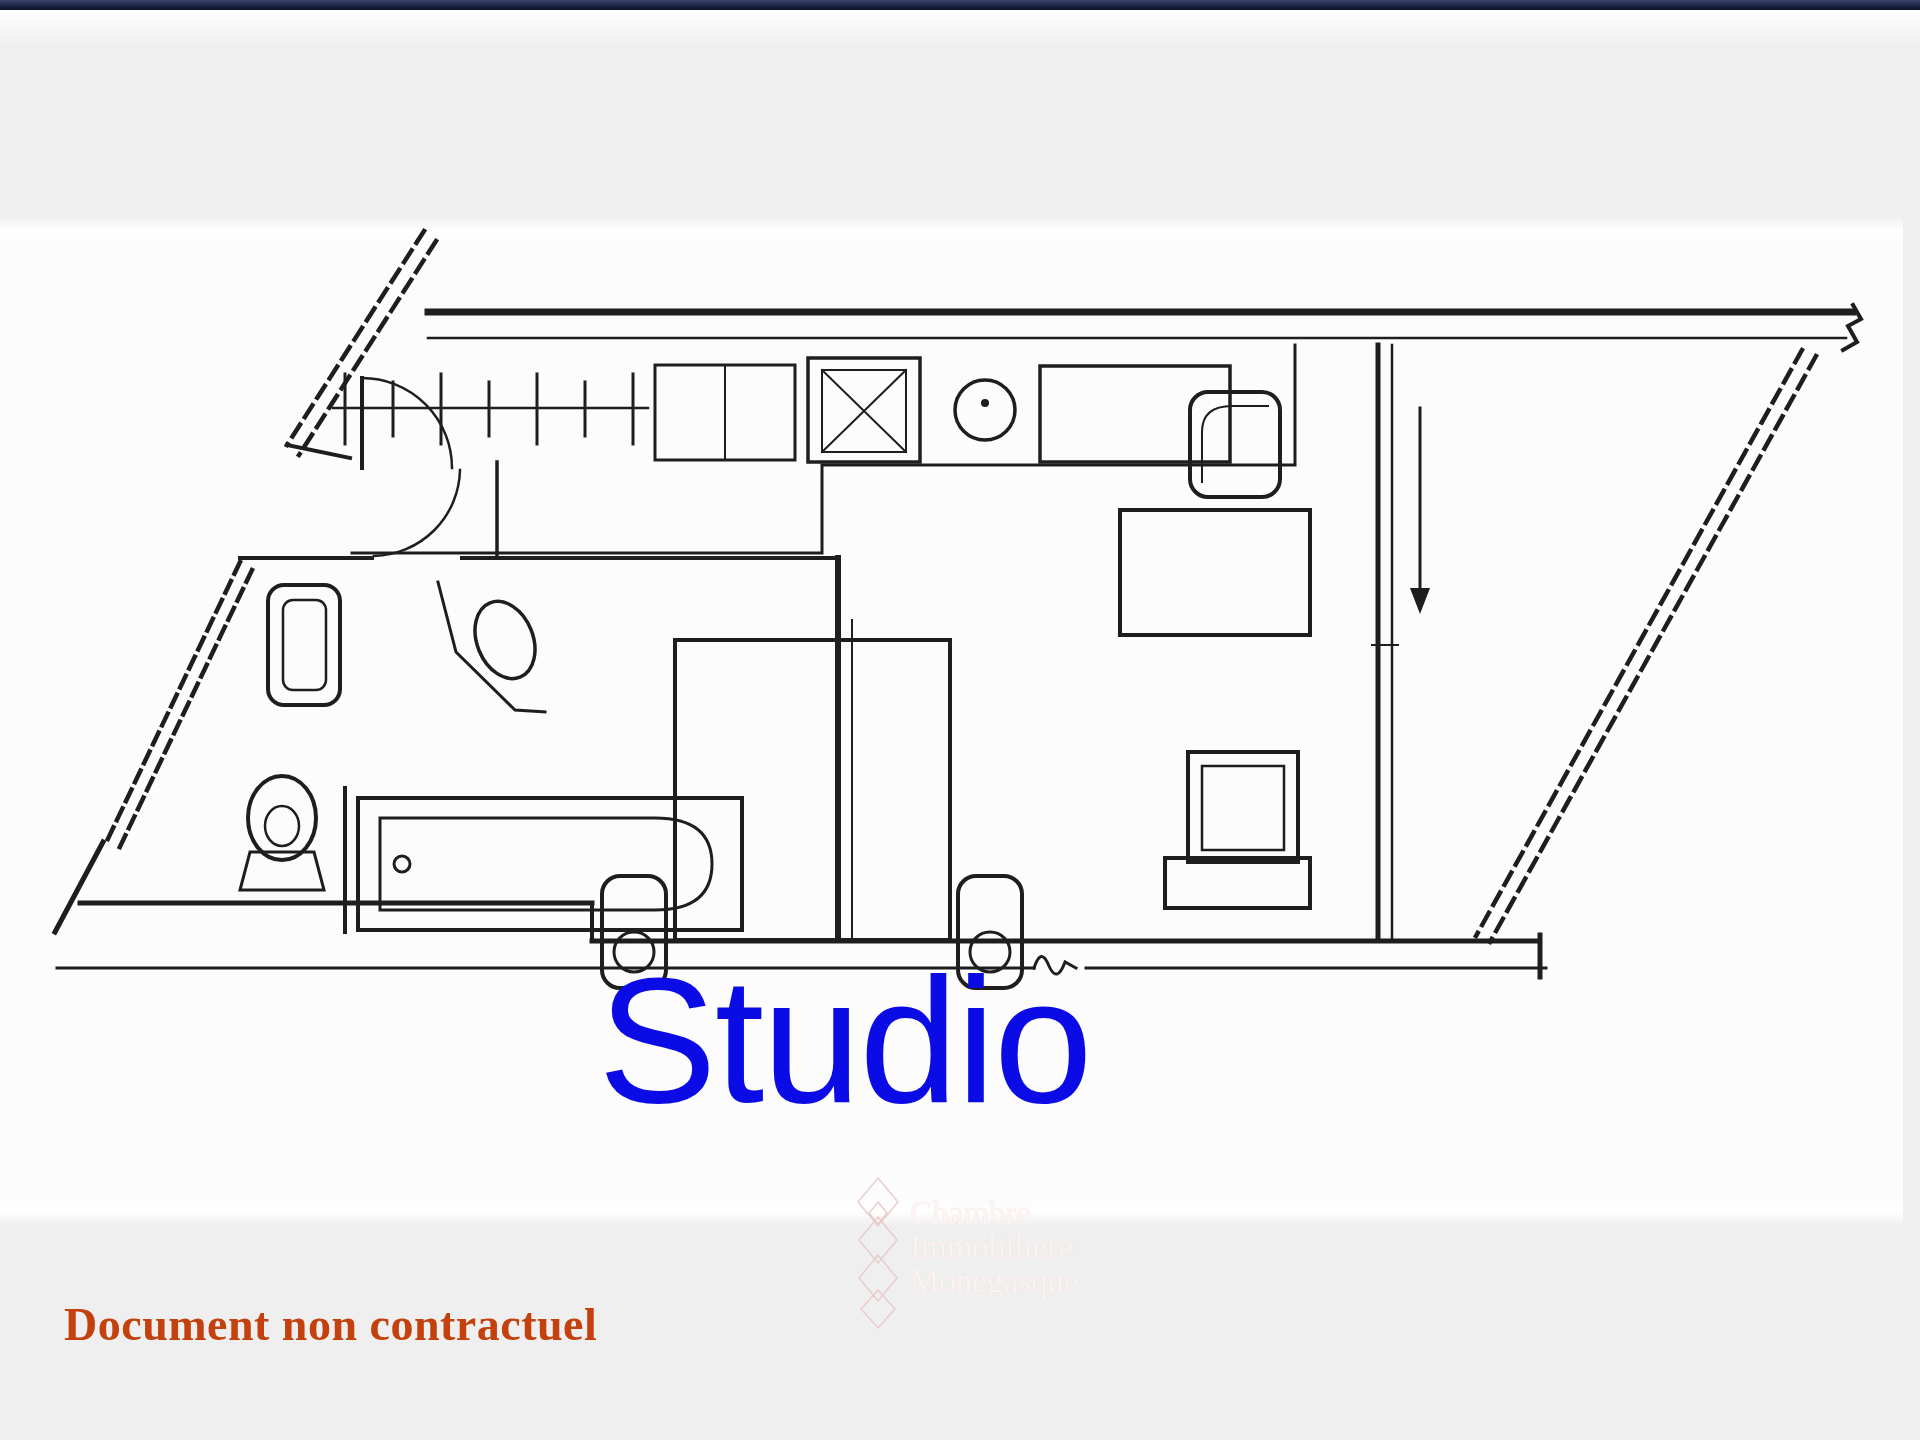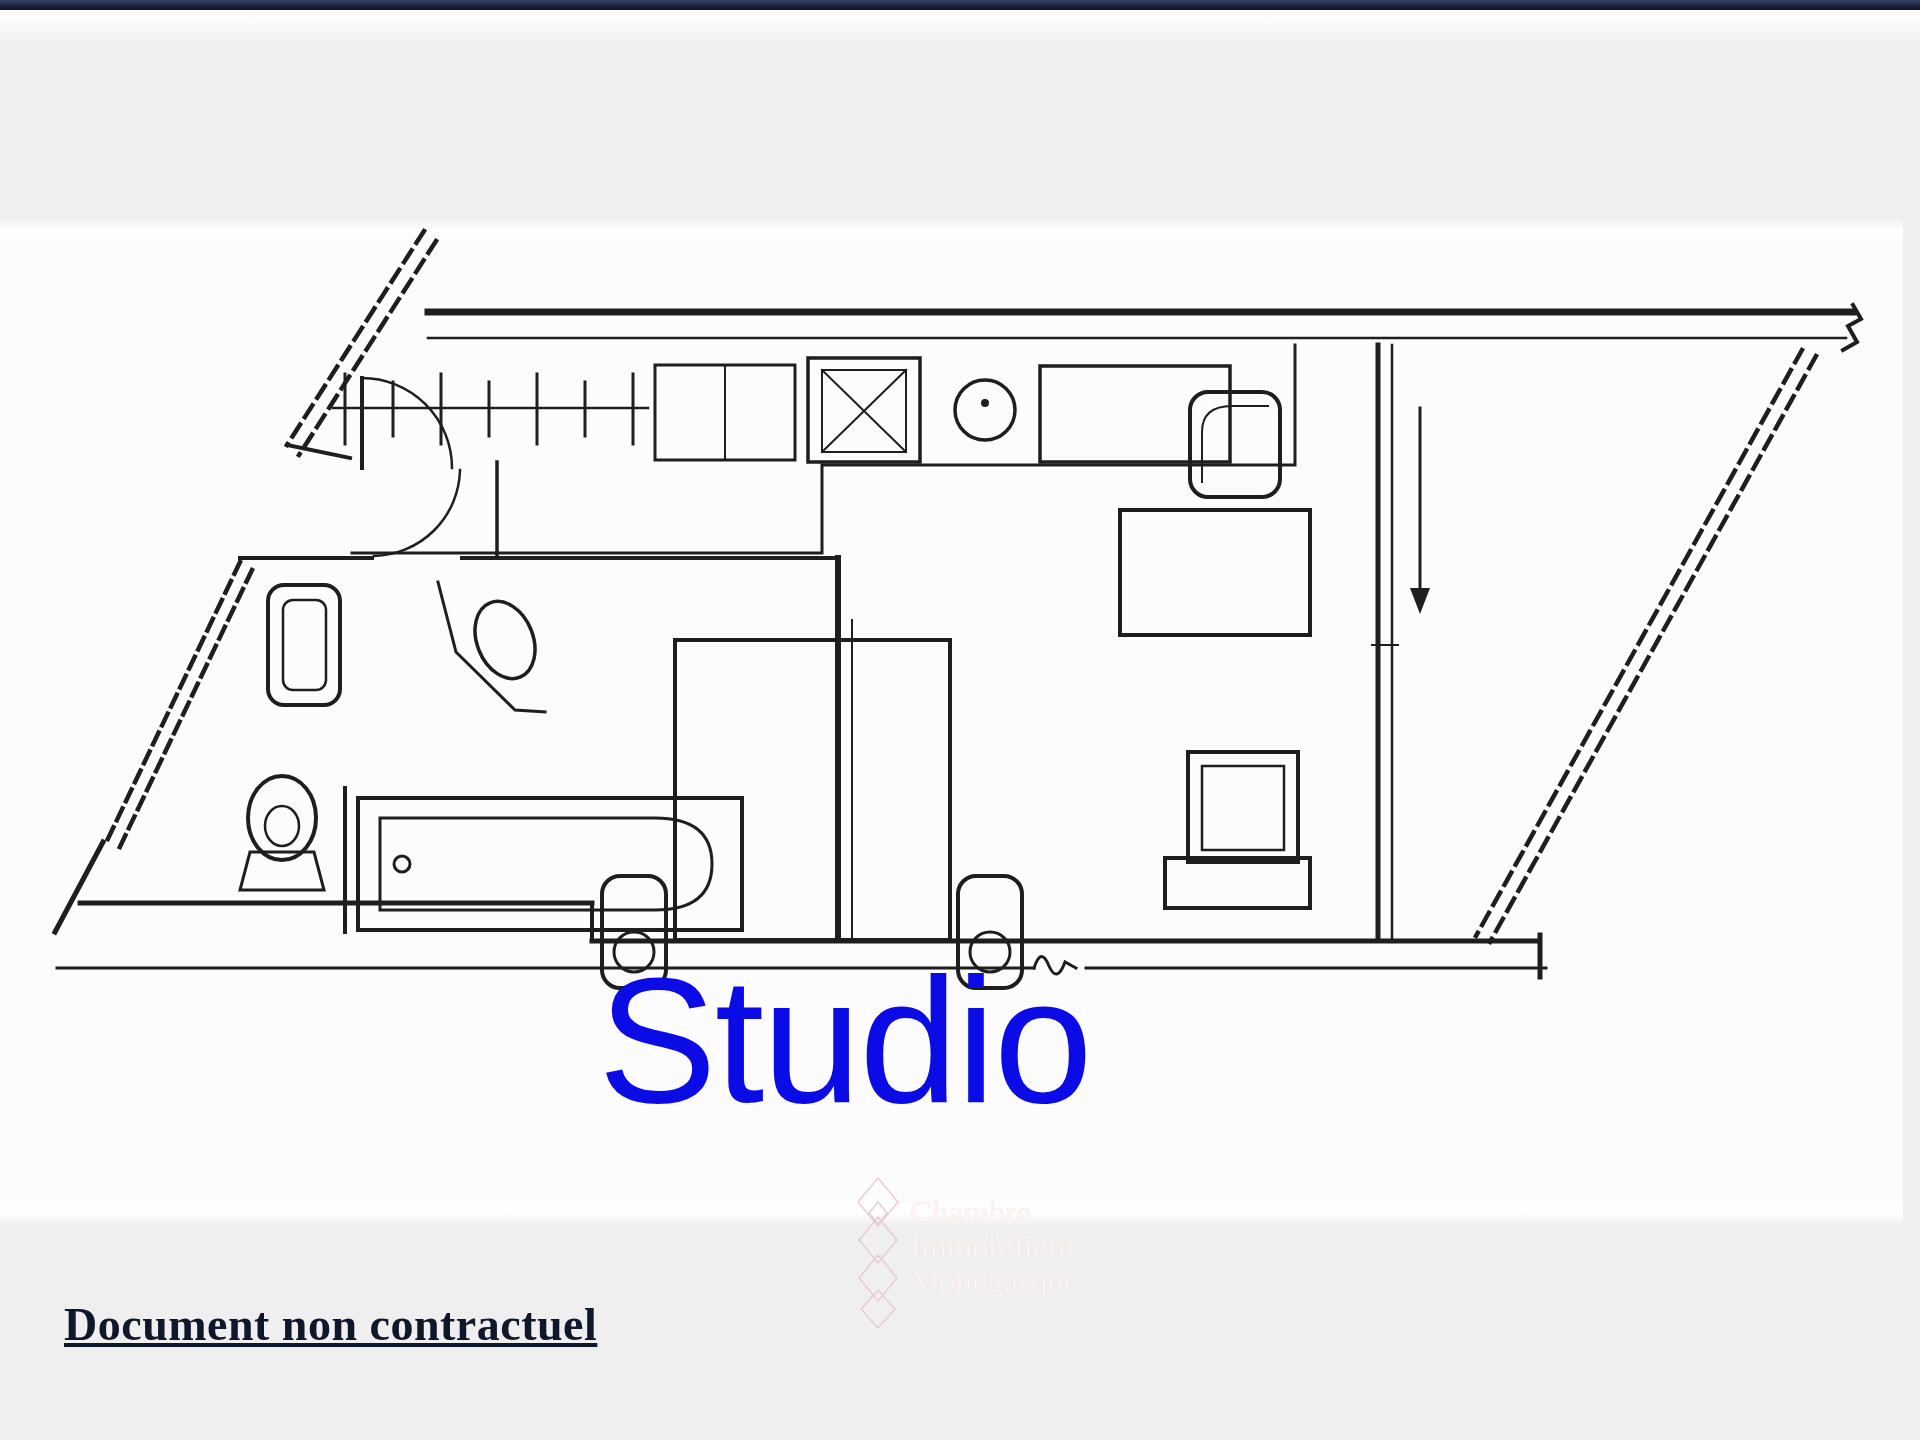--- a/index.html
+++ b/index.html
@@ -16,21 +16,21 @@
     background:linear-gradient(to top,#efefef,#ffffff 55%,#fcfcfc);}
   svg.plan{position:absolute;left:0;top:0;width:1920px;height:1440px;}
   .studio-label{position:absolute;left:598px;top:952px;font-size:178px;line-height:1;
     color:#0b0be6;letter-spacing:-2px;font-family:"Liberation Sans",sans-serif;}
   .watermark{position:absolute;left:848px;top:1168px;width:320px;height:170px;}
   .wm-text{position:absolute;left:62px;top:28px;font-family:"Liberation Serif",serif;
     font-size:33px;line-height:34px;color:#fdf4f2;opacity:0.95;
     text-shadow:0 0 1px rgba(226,180,180,0.55);white-space:nowrap;}
   .wm-diamonds{position:absolute;left:0;top:0;}
   .footer-note{position:absolute;left:64px;top:1298px;font-family:"Liberation Serif",serif;
-    font-weight:bold;font-size:46px;color:#0f172a;letter-spacing:0.5px;text-decoration:underline;}
+    font-weight:bold;font-size:46px;color:#c2410c;letter-spacing:0.5px;}
 </style>
 </head>
 <body>
 
 <div id="canvas">
 
   <div class="topbar"></div>
   <div class="topbar-fade"></div>
 
   <div class="plan-panel"></div>

